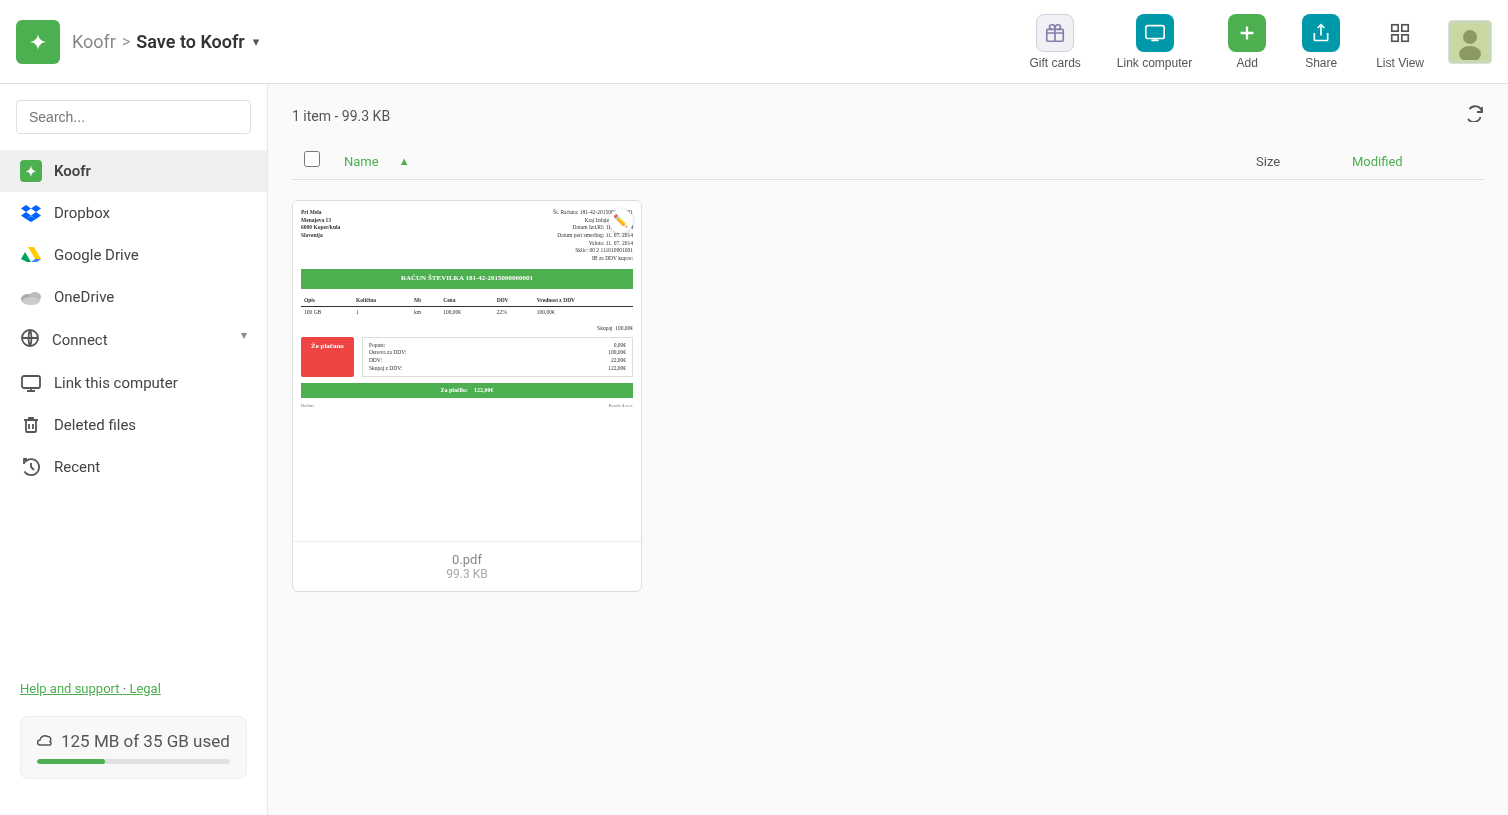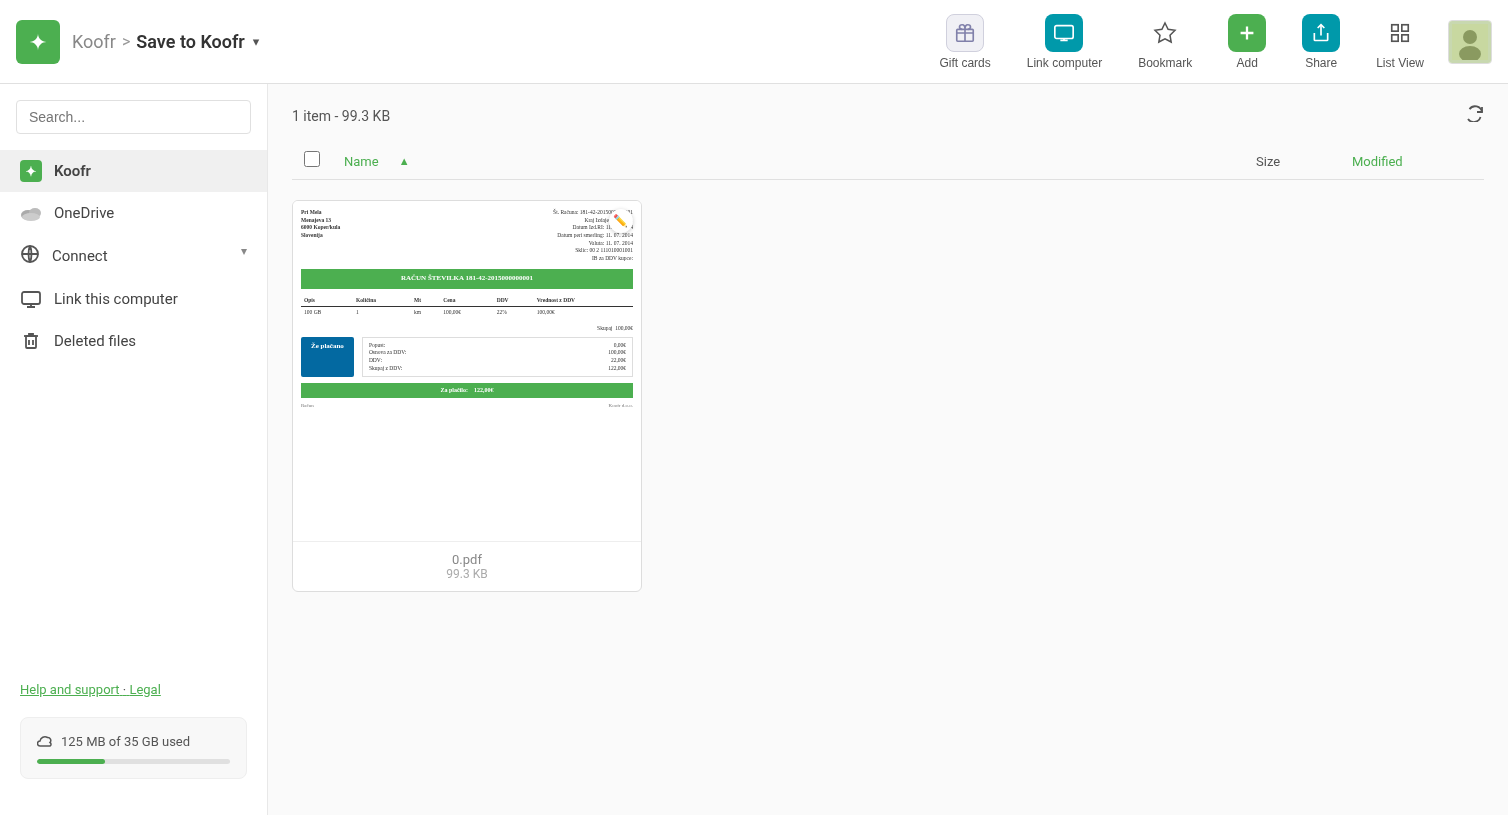--- a/index.html
+++ b/index.html
@@ -65,21 +65,21 @@
     .connect-left { display: flex; align-items: center; gap: 12px; font-size: 15px; color: #444; }
     .chevron { font-size: 12px; color: #888; }
 
     .sidebar-footer { margin-top: auto; padding: 20px; }
     .footer-links { font-size: 13px; color: #4caf50; margin-bottom: 20px; text-decoration: underline; }
     .footer-links a { color: #4caf50; text-decoration: none; cursor: pointer; }
     .storage-widget {
       background: #f8f8f8; border-radius: 8px; padding: 14px 16px;
       border: 1px solid #eee;
     }
-    .storage-label { font-size: 13px; color: #555; margin-bottom: 8px; display: flex; align-items: center; gap: 8px; text-align: right; }
+    .storage-label { font-size: 17px; color: #555; margin-bottom: 8px; display: flex; align-items: center; gap: 8px; text-align: right; }
     .storage-bar-bg { background: #e0e0e0; border-radius: 4px; height: 5px; overflow: hidden; }
     .storage-bar-fill { background: #4caf50; height: 100%; border-radius: 4px; }
 
     
     .content { flex: 1; overflow-y: auto; padding: 20px 24px; background: #fafafa; }
     .content-header { display: flex; align-items: center; justify-content: space-between; margin-bottom: 16px; }
     .items-count { font-size: 14px; color: #555; }
     .refresh-btn { color: #555; background: none; border: none; cursor: pointer; font-size: 18px; }
 
     .file-list-header {
@@ -112,21 +112,21 @@
     .inv-right { font-size: 5.5px; text-align: right; }
     .inv-title-bar {
       background: #4caf50; color: white; text-align: center;
       padding: 5px 4px; font-size: 7px; font-weight: bold; margin-bottom: 6px;
     }
     .inv-table { width: 100%; border-collapse: collapse; margin-bottom: 6px; font-size: 5.5px; }
     .inv-table th { border-bottom: 1px solid #333; padding: 2px 3px; font-weight: bold; text-align: left; }
     .inv-table td { padding: 2px 3px; }
     .inv-subtotal { text-align: right; font-size: 5.5px; margin-bottom: 4px; }
     .inv-bottom { display: flex; gap: 8px; margin-bottom: 6px; }
-    .inv-paid-btn { background: #0369a1; color: white; padding: 5px 10px; font-size: 7px; font-weight: bold; border-radius: 2px; flex-shrink: 0; }
+    .inv-paid-btn { background: #ef4444; color: white; padding: 5px 10px; font-size: 7px; font-weight: bold; border-radius: 2px; flex-shrink: 0; }
     .inv-summary { border: 1px solid #ddd; padding: 4px 6px; font-size: 5.5px; flex: 1; }
     .inv-summary-row { display: flex; justify-content: space-between; }
     .inv-total-bar {
       background: #4caf50; color: white; text-align: center;
       padding: 3px; font-size: 6px; font-weight: bold; margin-bottom: 4px;
     }
     .inv-footer { display: flex; justify-content: space-between; font-size: 5px; color: #777; }
     .edit-overlay {
       position: absolute; top: 8px; right: 8px;
       background: white; border-radius: 50%; width: 24px; height: 24px;
@@ -168,28 +168,20 @@
     <button class="header-action">
       <div class="icon-box icon-box-link">
         <svg width="22" height="22" viewBox="0 0 24 24" fill="none" stroke="white" stroke-width="1.8">
           <rect x="2" y="4" width="20" height="14" rx="2"></rect>
           <path d="M8 20h8M12 18v2"></path>
         </svg>
       </div>
       <span>Link computer</span>
     </button>
 
-    <button class="header-action">
-      <div class="icon-box icon-box-bookmark">
-        <svg width="24" height="24" viewBox="0 0 24 24" fill="none" stroke="#555" stroke-width="1.5">
-          <path d="M12 2l3.09 6.26L22 9.27l-5 4.87 1.18 6.88L12 17.77l-6.18 3.25L7 14.14 2 9.27l6.91-1.01z"></path>
-        </svg>
-      </div>
-      <span>Bookmark</span>
-    </button>
 
     <button class="header-action">
       <div class="icon-box icon-box-add">
         <svg width="22" height="22" viewBox="0 0 24 24" fill="none" stroke="white" stroke-width="2.5">
           <path d="M12 5v14M5 12h14"></path>
         </svg>
       </div>
       <span>Add</span>
     </button>
 
@@ -236,21 +228,39 @@
     <div class="nav-item active">
       <span class="nav-icon koofr-icon-green">
         <svg width="22" height="22" viewBox="0 0 22 22">
             <rect width="22" height="22" rx="4" fill="#4caf50"></rect>
             <text x="11" y="16" text-anchor="middle" font-size="13" fill="white">✦</text>
           </svg>
       </span>
       <span class="nav-item-label">Koofr</span>
     </div>
 
-
+    <div class="nav-item">
+      <span class="nav-icon">
+        <svg width="20" height="20" viewBox="0 0 20 20" fill="#0061ff">
+          <path d="M5 2L0 5.5l5 3.5 5-3.5zM15 2l-5 3.5 5 3.5 5-3.5zM0 12.5L5 16l5-3.5-5-3.5zM15 9l-5 3.5 5 3.5 5-3.5zM10 13l-5 3 5 3 5-3z"></path>
+        </svg>
+      </span>
+      <span class="nav-item-label">Dropbox</span>
+    </div>
+
+    <div class="nav-item">
+      <span class="nav-icon">
+        <svg width="20" height="20" viewBox="0 0 20 20">
+          <polygon points="7,2 13,2 20,14 14,14" fill="#ffcc00"></polygon>
+          <polygon points="0,14 4,7 10,17 6,17" fill="#00a35c"></polygon>
+          <polygon points="10,17 14,14 20,14 16,17" fill="#4285f4"></polygon>
+        </svg>
+      </span>
+      <span class="nav-item-label">Google Drive</span>
+    </div>
 
     <div class="nav-item">
       <span class="nav-icon">
         <svg width="22" height="16" viewBox="0 0 22 16">
           <ellipse cx="8" cy="10" rx="7" ry="5" fill="#aaa"></ellipse>
           <ellipse cx="15" cy="8" rx="6" ry="5" fill="#bbb"></ellipse>
           <ellipse cx="11" cy="12" rx="9" ry="4" fill="#ccc"></ellipse>
         </svg>
       </span>
       <span class="nav-item-label">OneDrive</span>
@@ -286,20 +296,29 @@
           <polyline points="3,5 17,5"></polyline>
           <path d="M8 5V3h4v2"></path>
           <rect x="5" y="5" width="10" height="12" rx="1"></rect>
           <line x1="8" y1="9" x2="8" y2="14"></line>
           <line x1="12" y1="9" x2="12" y2="14"></line>
         </svg>
       </span>
       <span class="nav-item-label">Deleted files</span>
     </div>
 
+    <div class="nav-item">
+      <span class="nav-icon">
+        <svg width="20" height="20" viewBox="0 0 20 20" fill="none" stroke="#555" stroke-width="1.8">
+          <path d="M3 7V2h2v2a8 8 0 11-1.6 10.4"></path>
+          <polyline points="10 6 10 10 13 13"></polyline>
+        </svg>
+      </span>
+      <span class="nav-item-label">Recent</span>
+    </div>
 
     <div class="sidebar-footer">
       <div class="footer-links">
         <a>Help and support</a>
         <span style="color:#555;">·</span>
         <a>Legal</a>
       </div>
       <div class="storage-widget">
         <div class="storage-label">
           <span>

